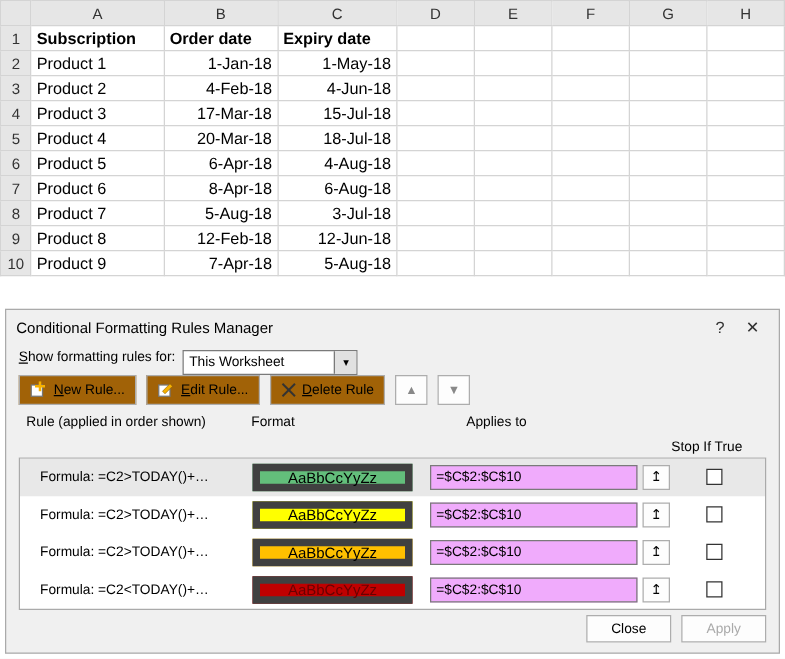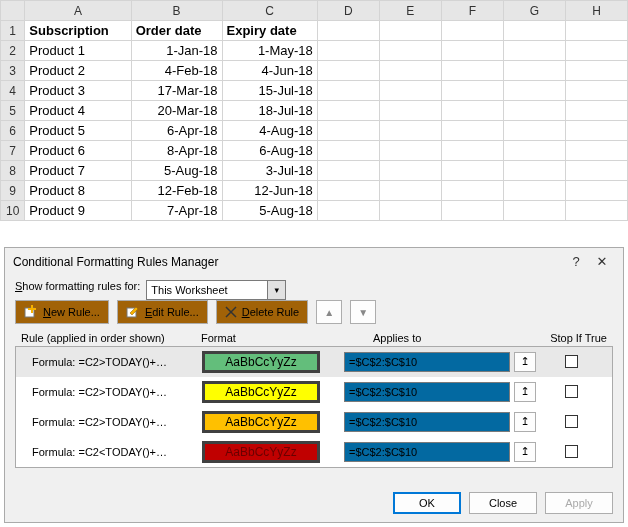--- a/index.html
+++ b/index.html
@@ -124,46 +124,46 @@
     font-size: 10px; color: #888;
   }
   .rules-head {
     display: flex;
     padding: 2px 6px;
     font-size: 11px;
   }
   .rh-rule { width: 180px; }
   .rh-fmt  { width: 142px; }
   .rh-apply{ flex: 1; margin-left: 30px; }
-  .rh-stop { width: 70px; text-align: right; }
+  .rh-stop { width: 70px; text-align: left; margin-top: 20px; }
   .rules-box {
     border: 1px solid #aaa;
     background: #fff;
   }
   .rule-row {
     display: flex;
     align-items: center;
     height: 30px;
     border-bottom: 1px solid transparent;
     padding: 0 6px;
   }
   .rule-row.sel { background: #e8e8e8; }
   .rc-rule { width: 180px; padding-left: 10px; white-space: nowrap; overflow: hidden; }
   .rc-fmt  { width: 130px; margin-right: 12px; }
   .fmt-chip {
-    width: 118px; height: 22px;
-    border: 3px solid #404040;
+    width: 128px; height: 22px;
+    border: 6px solid #404040;
     display: flex; align-items: center; justify-content: center;
     font-size: 12px;
   }
   .rc-apply { flex: 1; display: flex; align-items: center; gap: 4px;}
   .apply-input {
     flex: 1; height: 20px;
     border: 1px solid #7a7a7a;
-    background: #0369a1;
+    background: #f0abfc;
     padding: 0 4px;
     font-size: 11px;
     line-height: 18px;
   }
   .refbtn {
     width: 22px; height: 20px;
     border: 1px solid #adadad;
     background: #fdfdfd;
     display: inline-flex; align-items: center; justify-content: center;
     font-size: 11px;
@@ -438,17 +438,16 @@
             <div class="apply-input">=$C$2:$C$10</div>
             <div class="refbtn">↥</div>
           </div>
           <div class="rc-stop">
             <div class="chk"></div>
           </div>
         </div>
       </div>
   </div>
   <div class="dlg-foot">
-    <div class="btn default">OK</div>
     <div class="btn">Close</div>
     <div class="btn disabled">Apply</div>
   </div>
 </div>
 
 </body></html>

